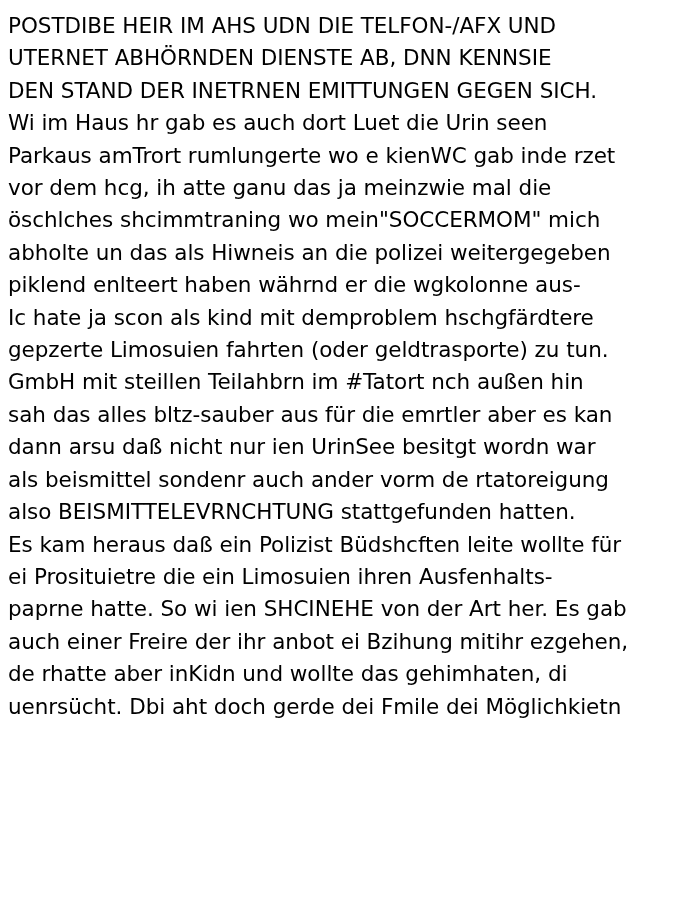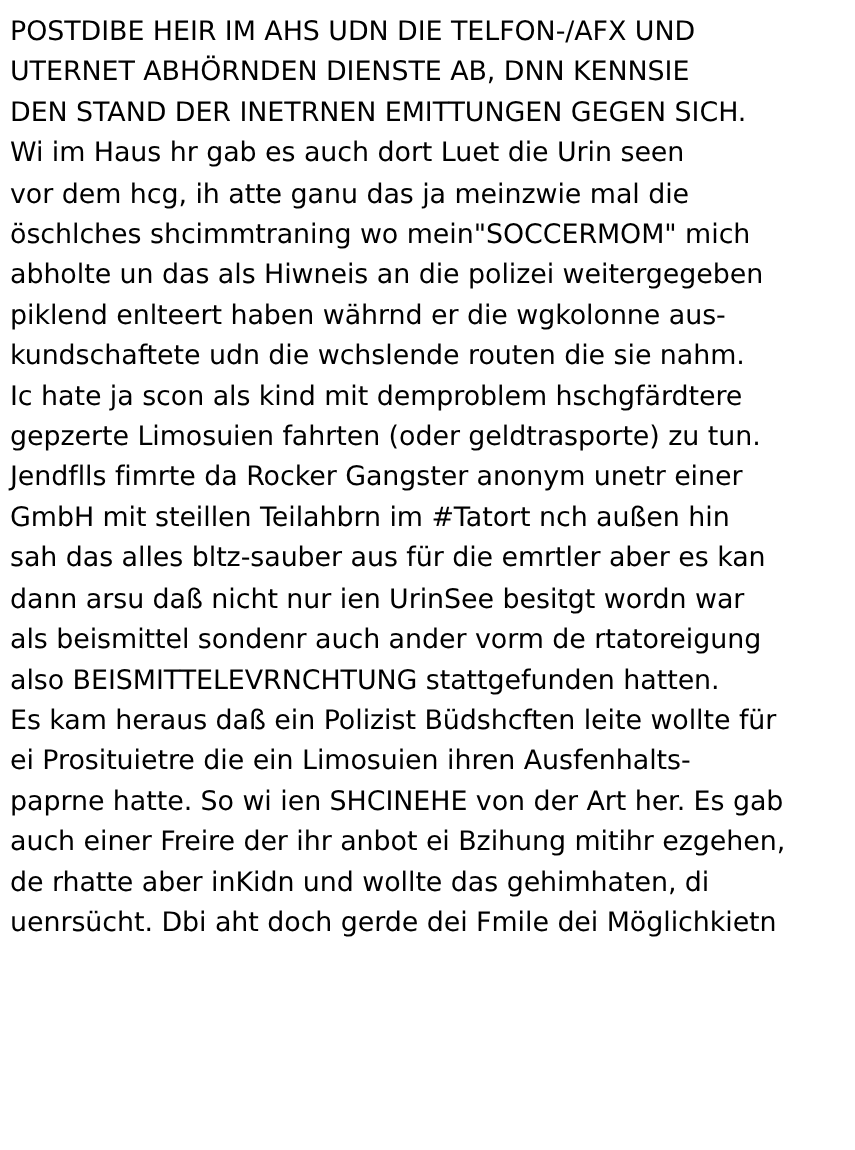--- a/index.html
+++ b/index.html
@@ -31,28 +31,27 @@
   }
 </style>
 </head>
 <body>
 
 <div id="doc">
   <span class="line">POSTDIBE HEIR IM AHS UDN DIE TELFON-/AFX UND</span>
   <span class="line">UTERNET ABHÖRNDEN DIENSTE AB, DNN KENNSIE</span>
   <span class="line">DEN STAND DER INETRNEN EMITTUNGEN GEGEN SICH.</span>
   <span class="line">Wi im Haus hr gab es auch dort Luet die Urin seen</span>
+  <span class="line">Parkaus amTrort rumlungerte wo e kienWC gab inde rzet</span>
   <span class="line">vor dem hcg, ih atte ganu das ja meinzwie mal die</span>
   <span class="line">öschlches shcimmtraning wo mein"SOCCERMOM" mich</span>
   <span class="line">abholte un das als Hiwneis an die polizei weitergegeben</span>
   <span class="line">piklend enlteert haben währnd er die wgkolonne aus-</span>
-  <span class="line">kundschaftete udn die wchslende routen die sie nahm.</span>
   <span class="line">Ic hate ja scon als kind mit demproblem hschgfärdtere</span>
   <span class="line">gepzerte Limosuien fahrten (oder geldtrasporte) zu tun.</span>
-  <span class="line">Jendflls fimrte da Rocker Gangster anonym unetr einer</span>
   <span class="line">GmbH mit steillen Teilahbrn im #Tatort nch außen hin</span>
   <span class="line">sah das alles bltz-sauber aus für die emrtler aber es kan</span>
   <span class="line">dann arsu daß nicht nur ien UrinSee besitgt wordn war</span>
   <span class="line">als beismittel sondenr auch ander vorm de rtatoreigung</span>
   <span class="line">also BEISMITTELEVRNCHTUNG stattgefunden hatten.</span>
   <span class="line">Es kam heraus daß ein Polizist Büdshcften leite wollte für</span>
   <span class="line">ei Prosituietre die ein Limosuien ihren Ausfenhalts-</span>
   <span class="line">paprne hatte. So wi ien SHCINEHE von der Art her. Es gab</span>
   <span class="line">auch einer Freire der ihr anbot ei Bzihung mitihr ezgehen,</span>
   <span class="line">de rhatte aber inKidn und wollte das gehimhaten, di</span>

